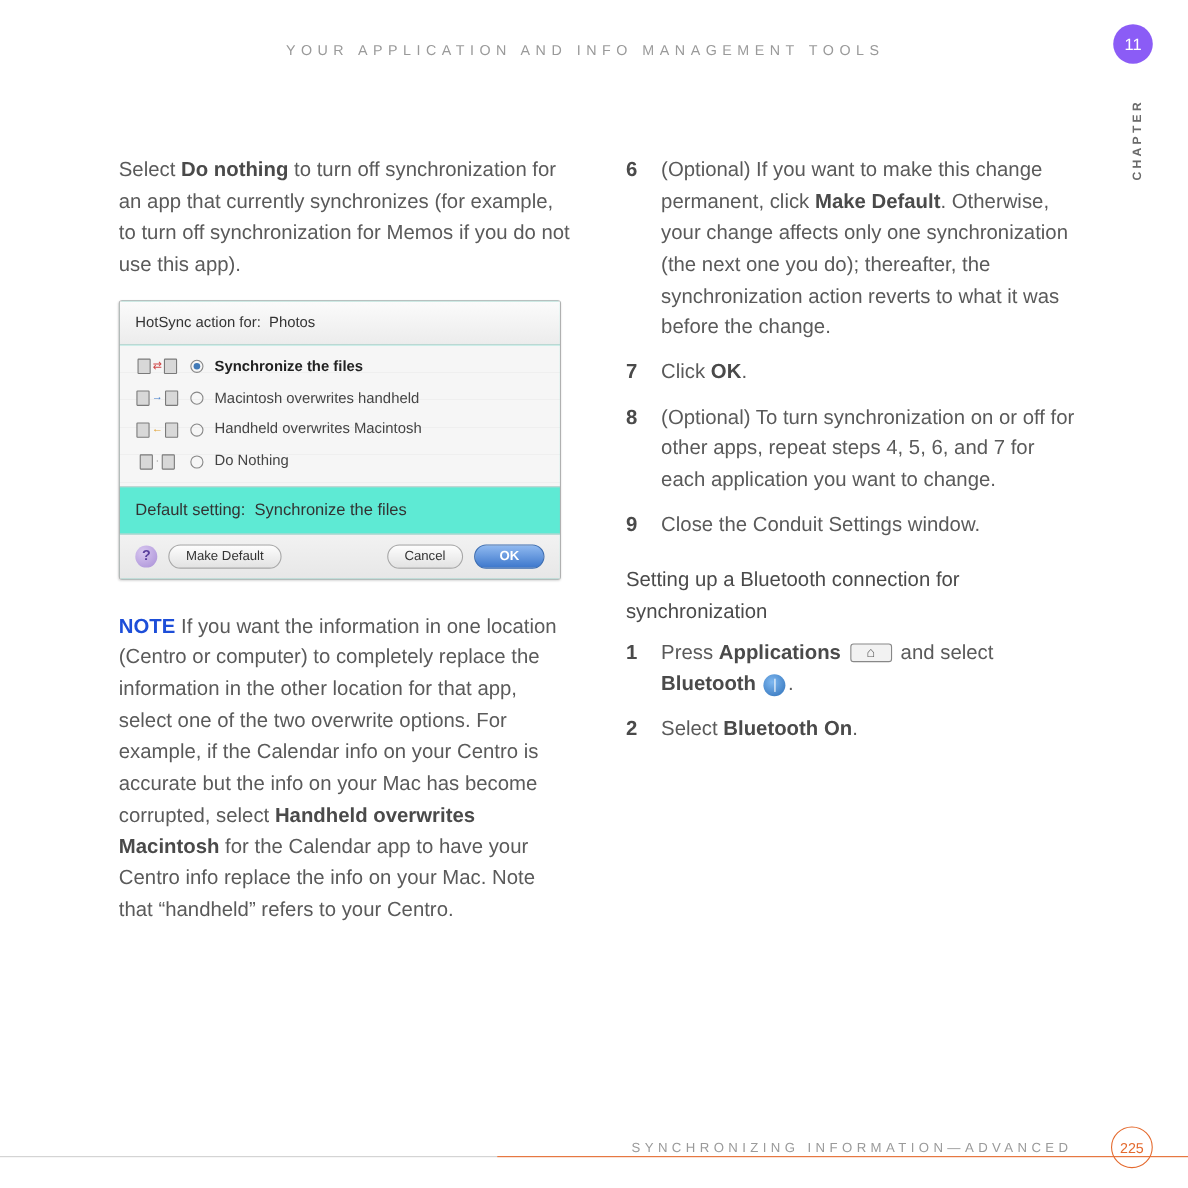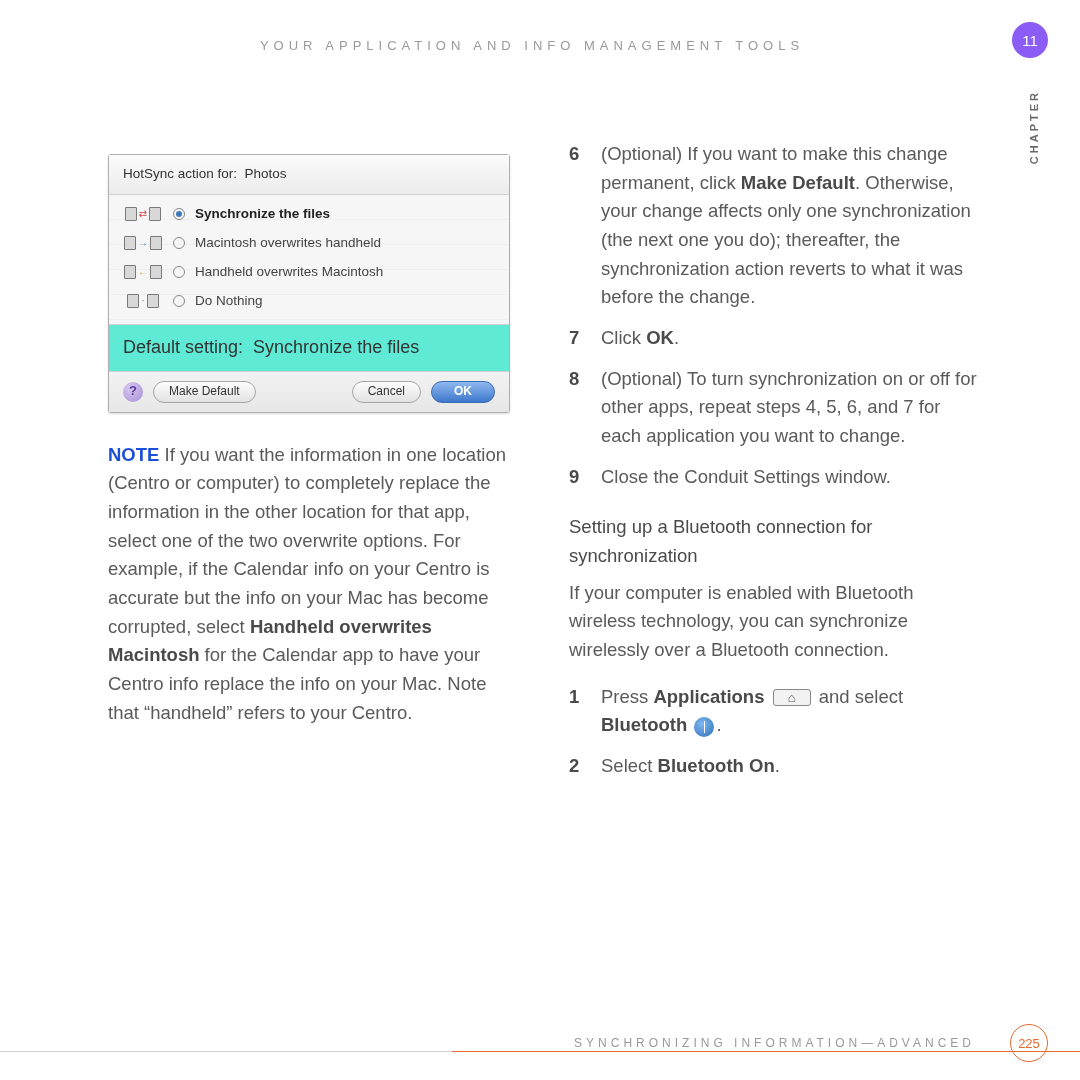--- a/index.html
+++ b/index.html
@@ -159,21 +159,21 @@
     content: "";
     width: 6px; height: 6px;
     background: #417ab8;
     border-radius: 50%;
   }
   .row-label { font-weight: 600; color: #222; }
   .row-label.light { font-weight: 400; color: #444; }
   .default-line {
     padding: 9px 14px;
     border-top: 1px solid #d0d0d0;
-    font-size: 18px;
+    font-size: 15px;
   }
   .dialog-footer {
     padding: 9px 14px;
     border-top: 1px solid #d0d0d0;
     display: flex;
     align-items: center;
     gap: 10px;
     background: linear-gradient(#f2f2f2,#e7e7e7);
   }
   .dialog-footer .spacer { flex: 1; }
@@ -244,20 +244,23 @@
 </head>
 <body>
 
 <div class="header">YOUR APPLICATION AND INFO MANAGEMENT TOOLS</div>
 <div class="chapter-badge">11</div>
 <div class="chapter-label">CHAPTER</div>
 
 <div class="content">
 
   <div class="col">
+    <p>
+      <span>Select </span><b>Do nothing</b><span> to turn off synchronization for an app that currently synchronizes (for example, to turn off synchronization for Memos if you do not use this app).</span>
+    </p>
 
     <div class="dialog">
       <div class="dialog-header">
         <span>HotSync action for:</span>&nbsp;&nbsp;<span>Photos</span>
       </div>
       <div class="dialog-body">
         <div class="radio-row">
           <span class="sync-glyph">
               <span class="device-ic"></span>
               <span class="arrow-ic" style="color:#d04848">⇄</span>
@@ -331,21 +334,20 @@
       <span class="num">8</span>
       <span class="step-text">(Optional)  To turn synchronization on or off for other apps, repeat steps 4, 5, 6, and 7 for each application you want to change.</span>
     </div>
 
     <div class="num-step">
       <span class="num">9</span>
       <span class="step-text">Close the Conduit Settings window.</span>
     </div>
 
     <div class="subheading">Setting up a Bluetooth connection for synchronization</div>
-    <p>If your computer is enabled with Bluetooth wireless technology, you can synchronize wirelessly over a Bluetooth connection.</p>
 
     <div class="num-step">
       <span class="num">1</span>
       <span class="step-text">
         <span>Press </span><b>Applications</b>
         <span class="inline-icon home"></span>
         <span> and select </span><br>
         <b>Bluetooth</b>
         <span class="bt-icon"></span><span>.</span>
       </span>

